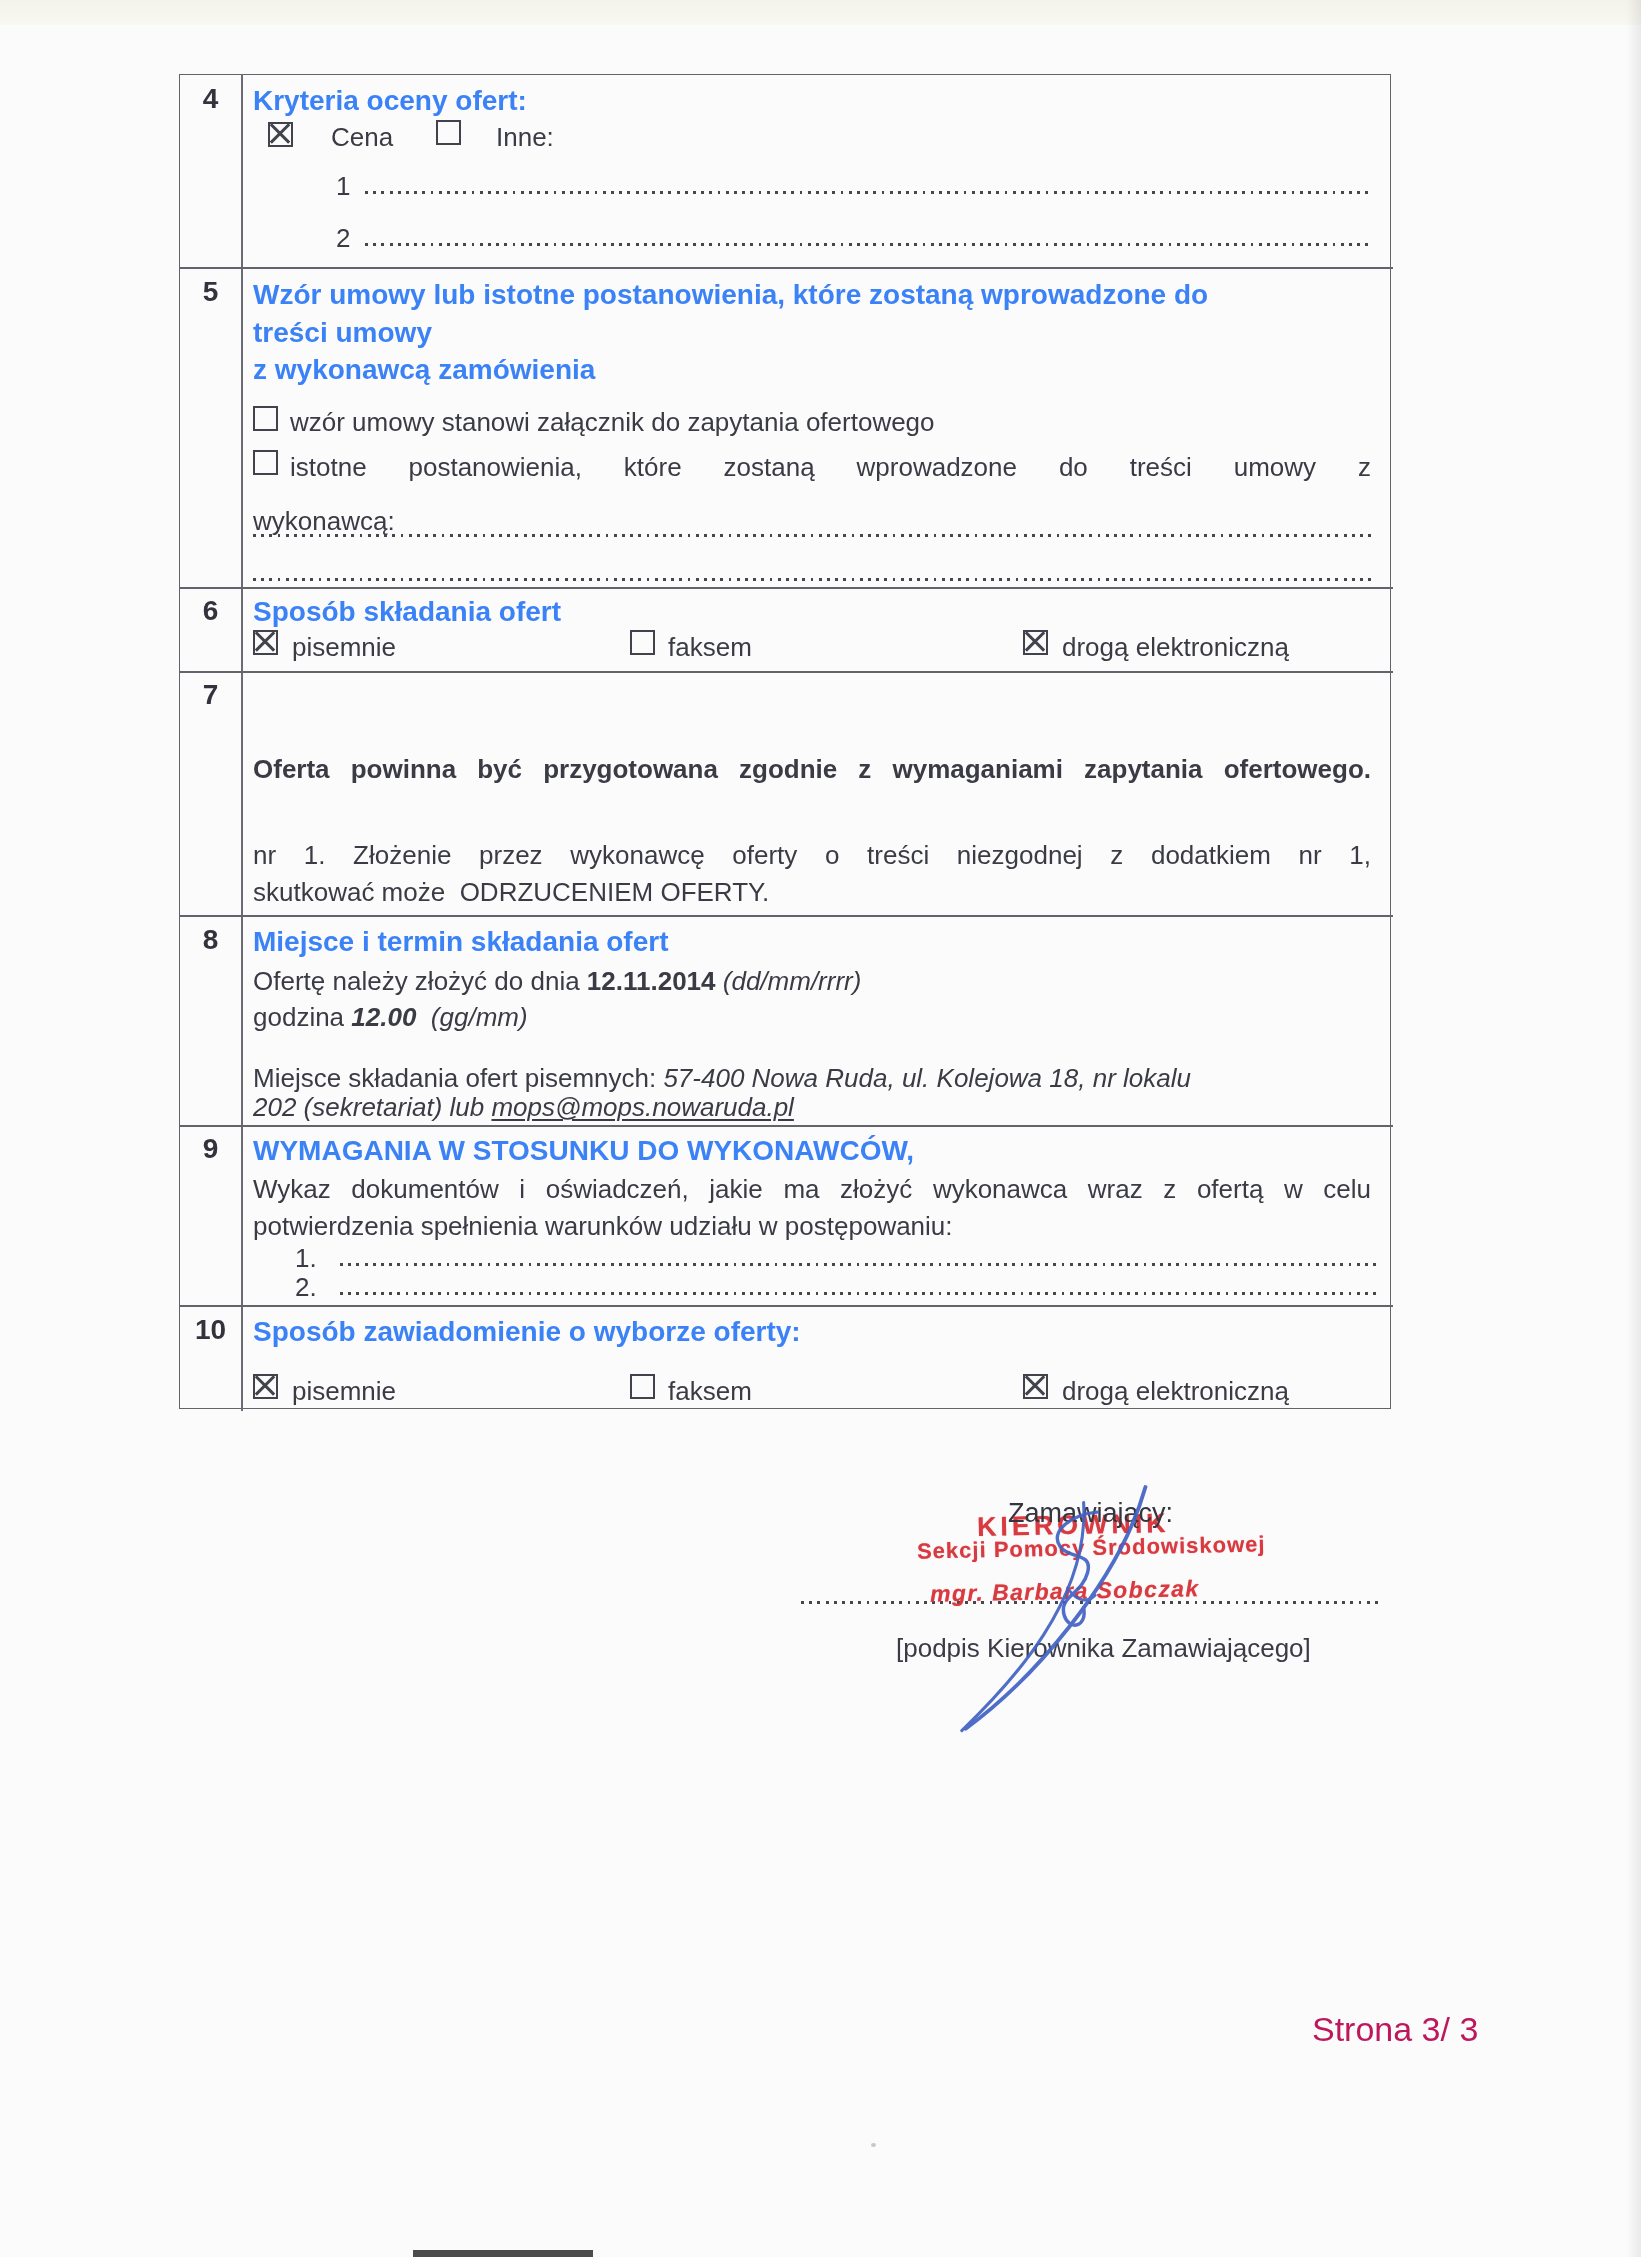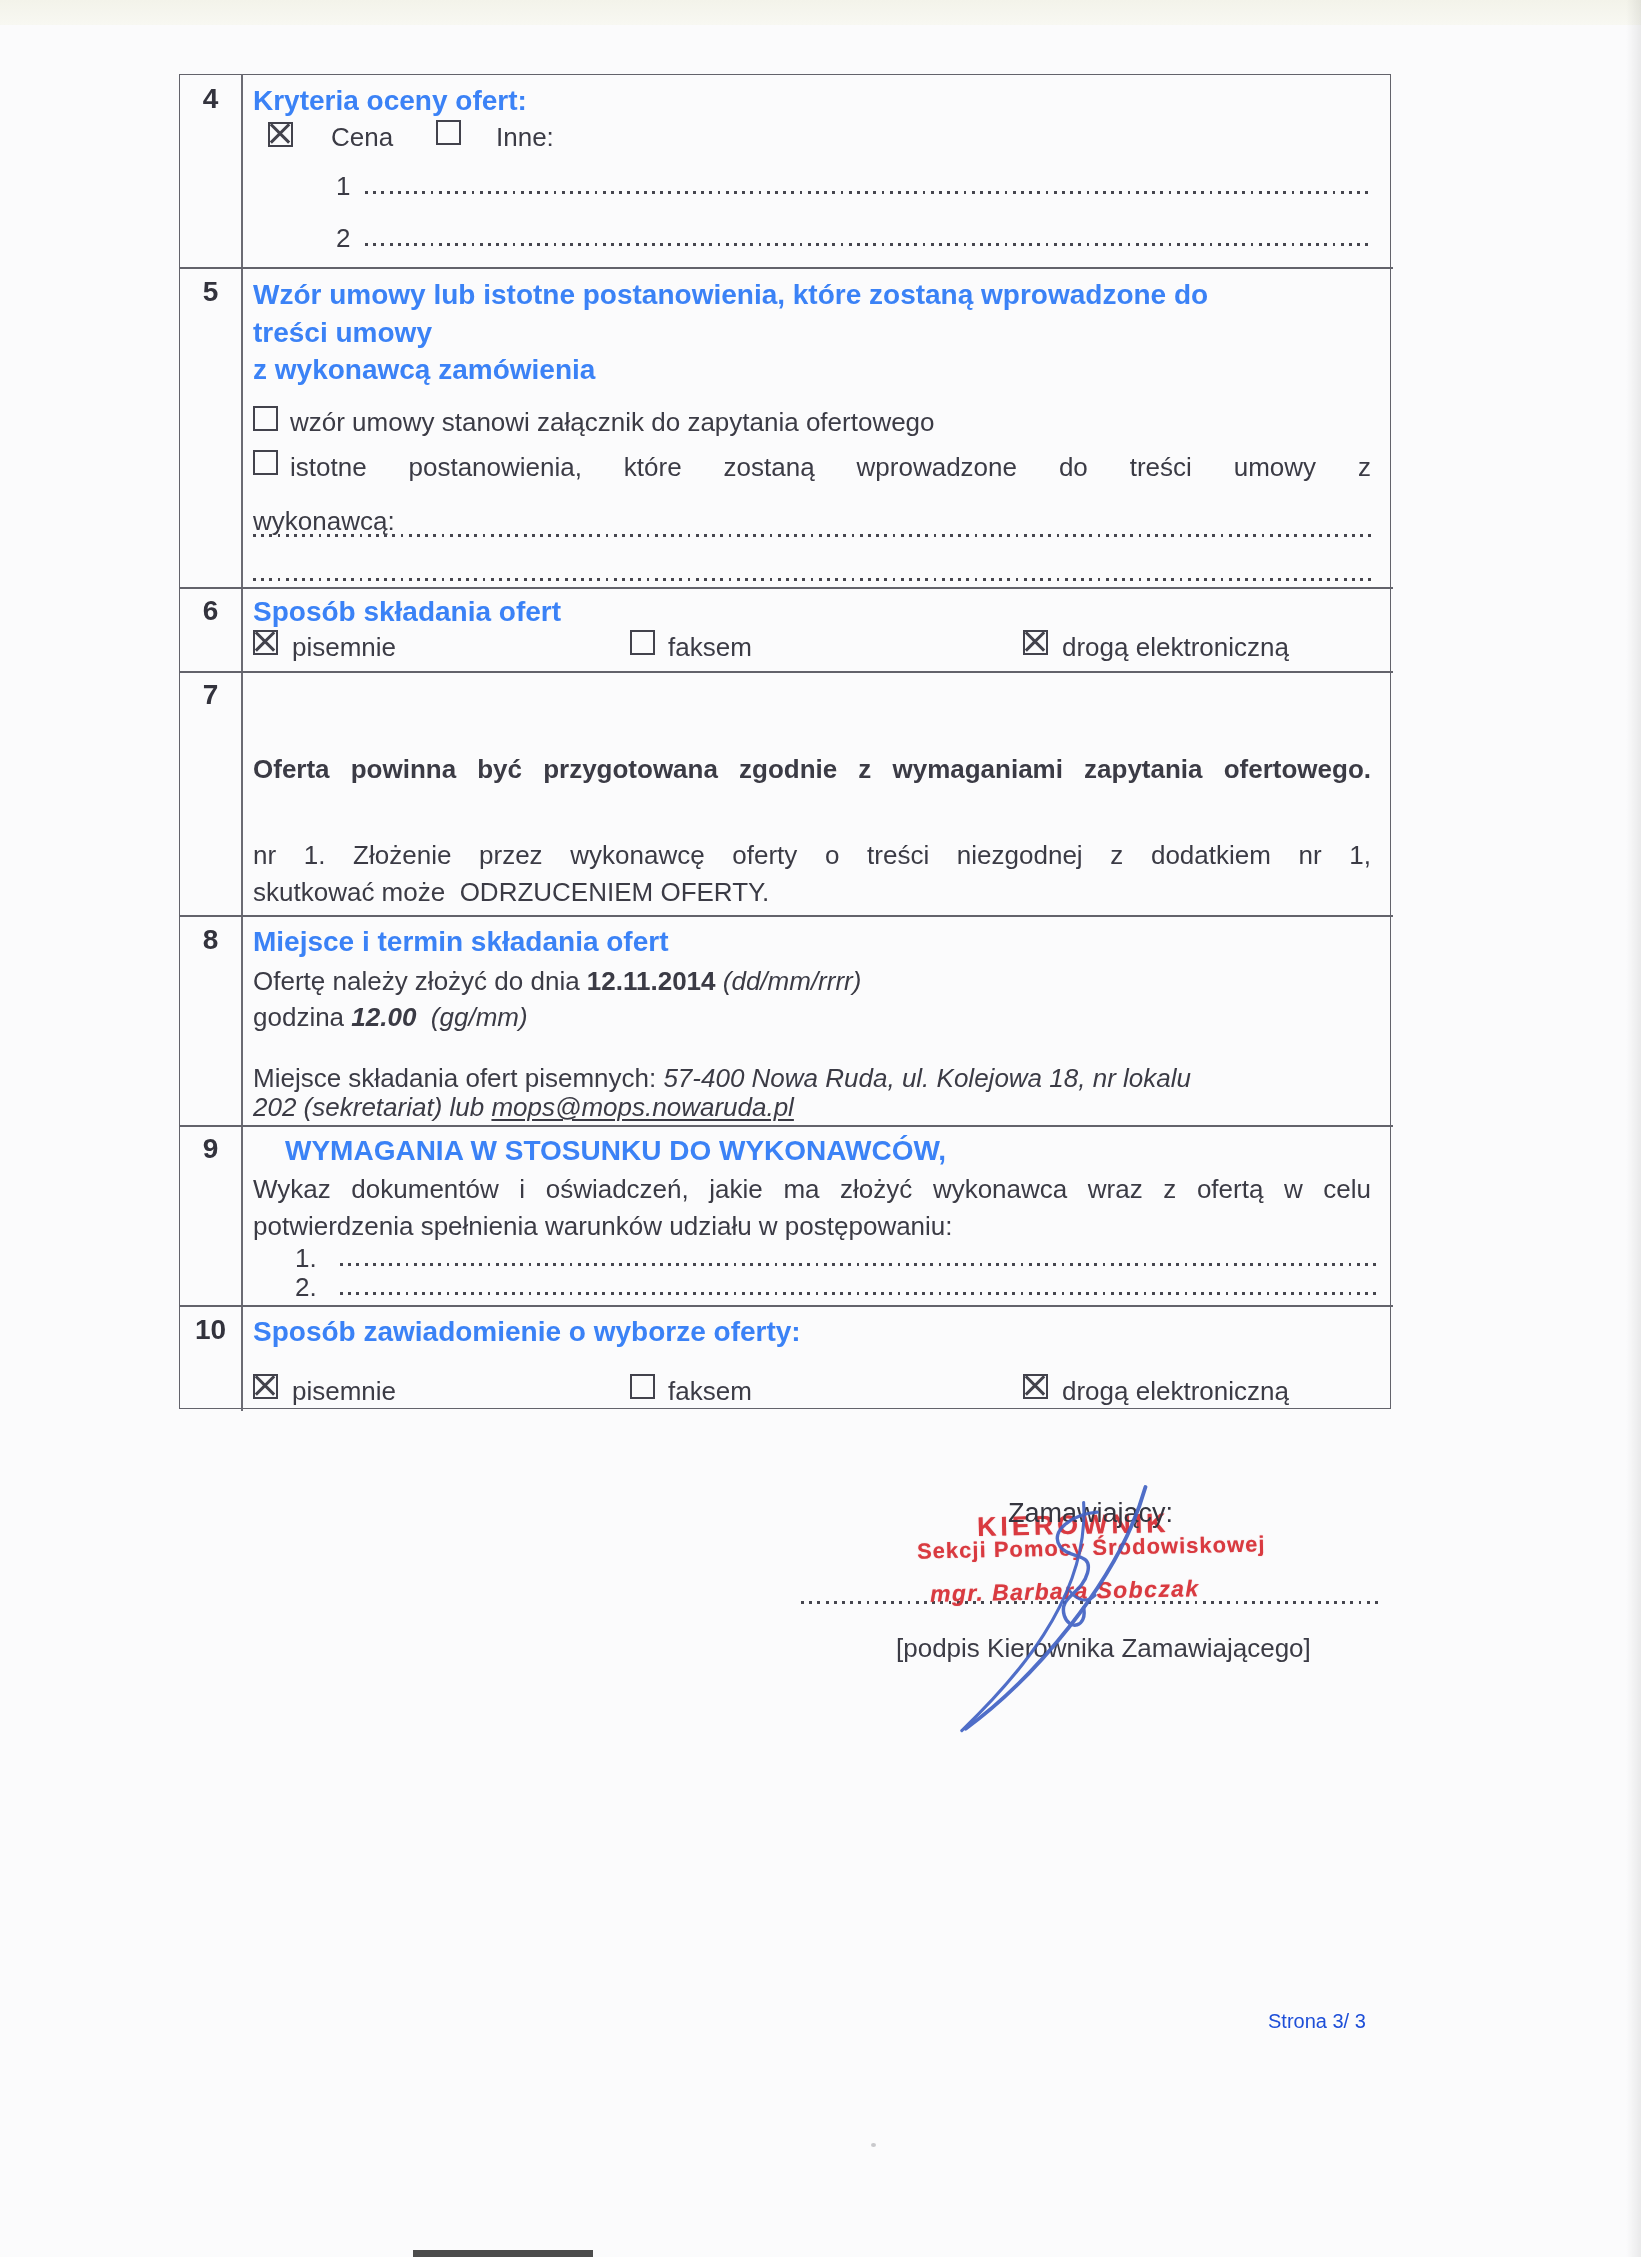--- a/index.html
+++ b/index.html
@@ -20,21 +20,21 @@
   .rownum{width:63px;text-align:center;font-size:28px;font-weight:700;color:#33333d;}
   
   .cb{width:25px;height:25px;border:2.9px solid #42424c;box-sizing:border-box;background:transparent;}
   .cb.checked::before,.cb.checked::after{content:"";position:absolute;left:-2.9px;top:8.2px;width:26px;height:2.9px;background:#42424c;}
   .cb.checked::before{transform:rotate(45deg);}
   .cb.checked::after{transform:rotate(-45deg);}
   
   .dots{height:2.9px;background-image:repeating-linear-gradient(90deg,#46464e 0 2.9px,transparent 2.9px 8.2px);}
   
   .stamp{color:#d93a40;font-weight:700;text-shadow:0 0 1px rgba(217,58,64,.55);transform:rotate(-1.2deg);}
-  .footer{font-size:20px;color:#1d4ed8;}
+  .footer{font-size:34px;color:#be185d;margin-left:44px;}
   
   .band-bottom{left:0;top:2296;width:1641px;height:25px;background:linear-gradient(#f3f3ea,#f8f8f2);}
   .edge-right{right:0;top:0;width:15.4px;height:2257px;background:linear-gradient(90deg,rgba(0,0,0,0),rgba(0,0,0,.07));}
   .mark-bottom{left:428;top:2250px;width:180px;height:7.7px;background:#4c4c4c;}
   .dot-spec{left:871px;top:2143px;width:4.8px;height:3.9px;background:#c9c9cc;border-radius:50%;}
 </style>
 </head>
 <body>
 
 <div class="page">
@@ -88,21 +88,21 @@
   <div class="abs t27 jl" style="left:253px;top:753px;width:1118px;font-weight:bold;">Oferta powinna być przygotowana zgodnie z wymaganiami zapytania ofertowego.</div>
   <div class="abs t27 jl" style="left:253px;top:839px;width:1118px;">nr 1. Złożenie przez wykonawcę oferty o treści niezgodnej z dodatkiem nr 1,</div>
   <div class="abs t27 pre" style="left:253px;top:876px;">skutkować może  ODRZUCENIEM OFERTY.</div>
 
   <div class="abs t29" style="left:253px;top:924px;">Miejsce i termin składania ofert</div>
   <div class="abs t27 pre" style="left:253px;top:965px;"><span>Ofertę należy złożyć do dnia </span><span class="b">12.11.2014</span><span class="i"> (dd/mm/rrrr)</span></div>
   <div class="abs t27 pre" style="left:253px;top:1001px;"><span>godzina </span><span class="b i">12.00</span><span class="i">  (gg/mm)</span></div>
   <div class="abs t27 pre" style="left:253px;top:1040px;margin-top:22px;"><span>Miejsce składania ofert pisemnych: </span><span class="i">57-400 Nowa Ruda, ul. Kolejowa 18, nr lokalu</span></div>
   <div class="abs t27 pre i" style="left:253px;top:1091px;"><span>202 (sekretariat) lub </span><span class="u">mops@mops.nowaruda.pl</span></div>
 
-  <div class="abs t29" style="left:253px;top:1133px;margin-left:32px;">WYMAGANIA W STOSUNKU DO WYKONAWCÓW,</div>
+  <div class="abs t29" style="left:253px;top:1133px;">WYMAGANIA W STOSUNKU DO WYKONAWCÓW,</div>
   <div class="abs t27" style="left:253px;top:1210px;">potwierdzenia spełnienia warunków udziału w postępowaniu:</div>
   <div class="abs t27 jl" style="left:253px;top:1173px;width:1118px;">Wykaz dokumentów i oświadczeń, jakie ma złożyć wykonawca wraz z ofertą w celu</div>
   <div class="abs t27" style="left:295px;top:1242px;">1.</div>
   <div class="abs dots" style="left:340px;top:1263px;width:1039px;"></div>
   <div class="abs t27" style="left:295px;top:1271px;">2.</div>
   <div class="abs dots" style="left:340px;top:1292px;width:1039px;"></div>
 
   <div class="abs t29" style="left:253px;top:1314px;">Sposób zawiadomienie o wyborze oferty:</div>
   <span class="abs cb checked" style="left:253px;top:1374px;"></span>
   <div class="abs t27" style="left:292px;top:1375px;">pisemnie</div>

